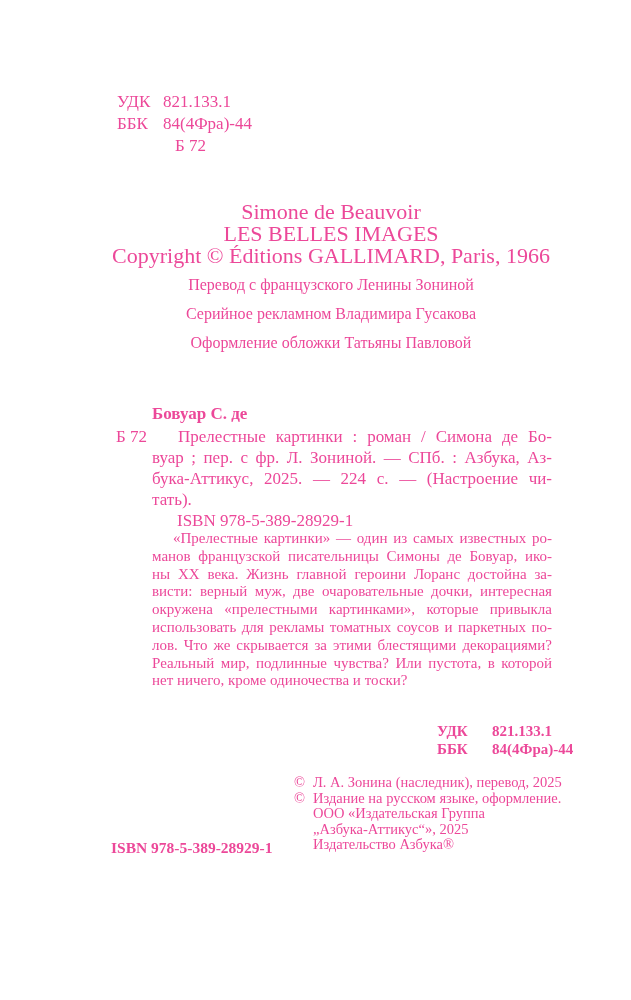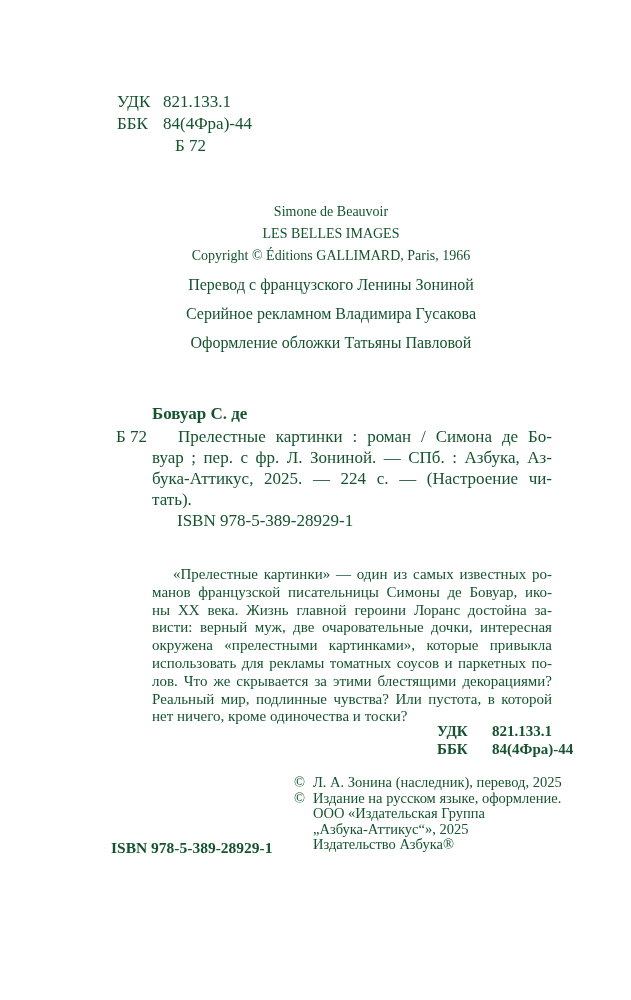--- a/index.html
+++ b/index.html
@@ -2,46 +2,46 @@
 <html lang="ru"><head>
 <meta charset="utf-8">
 <style>
   html,body { margin:0; padding:0; background:#e8e8e8; }
   .page {
     position:relative;
     width:631px; height:1000px;
     margin:0 auto;
     background:#ffffff;
     font-family:"Liberation Serif", serif;
-    color:#14532d;
+    color:#ec4899;
     overflow:hidden;
   }
   
   .udc-top { position:absolute; left:117px; top:91px; font-size:17px; line-height:22px; }
   .udc-top .row { white-space:nowrap; }
   .udc-top .lbl { display:inline-block; width:46px; }
   .udc-top .sign { padding-left:12px; }
   
   .orig { position:absolute; left:110px; top:201px; width:442px; text-align:center;
-          font-size:14px; line-height:22px; }
+          font-size:22px; line-height:22px; }
   
   .credits { position:absolute; left:110px; top:274px; width:442px; text-align:center;
              font-size:16px; line-height:22px; }
   .credits .line { margin-bottom:7px; }
   
   .author-heading { position:absolute; left:152px; top:404px; font-size:17px; font-weight:bold; }
   
   .entry { position:absolute; left:152px; top:426px; width:400px;
            font-size:17px; line-height:21px; }
   .entry-code { position:absolute; left:-36px; top:0; white-space:nowrap; }
   .jl { text-align:justify; text-align-last:justify; }
   .jl-last { text-align:justify; text-align-last:left; }
   .ind26 { padding-left:26px; }
   .ind25 { padding-left:25px; }
-  .ind21 { padding-left:21px;margin-top:36px; }
+  .ind21 { padding-left:21px; }
   
   .annotation { position:absolute; left:152px; top:530px; width:400px;
                 font-size:15px; line-height:17.8px; }
   
   .udc-bottom { position:absolute; left:437px; top:722px; font-size:15px; font-weight:bold;
                 line-height:18px; }
   .udc-bottom .lbl { display:inline-block; width:55px; }
   
   .copyright { position:absolute; left:294px; top:775px; font-size:14.5px; line-height:15.6px; }
   .cr-row { display:flex; }

